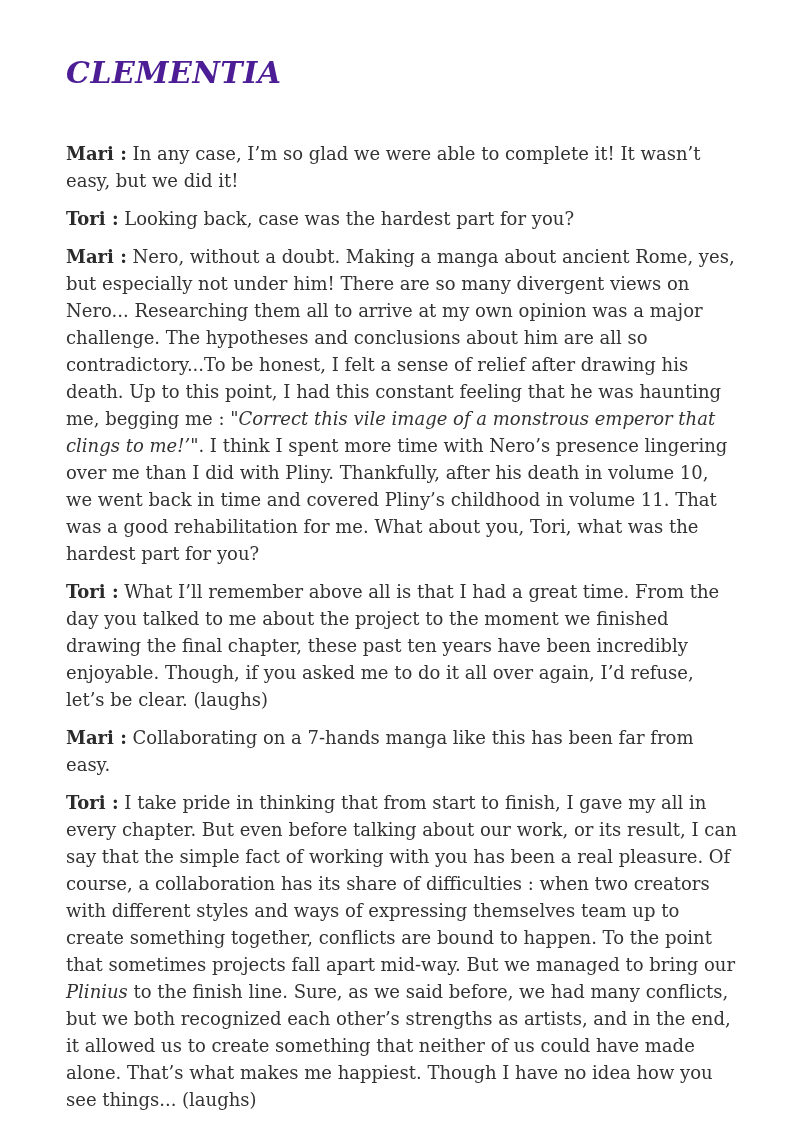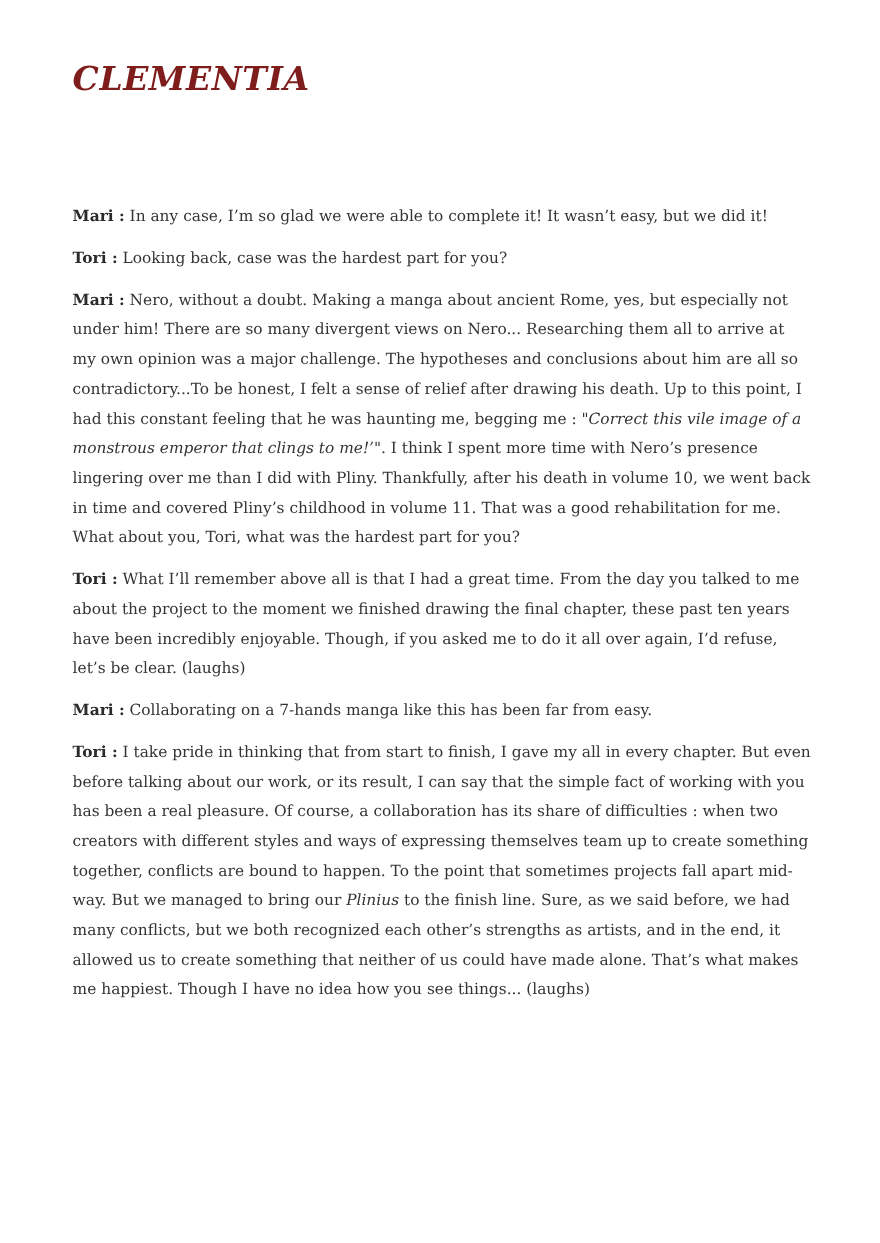--- a/index.html
+++ b/index.html
@@ -14,35 +14,35 @@
     font-family: "DejaVu Serif", serif;
     color: #333333;
   }
   .page {
     box-sizing: border-box;
     width: 800px;
     height: 1130px;
     padding: 58px 64px 0 66px;
   }
   .title {
-    margin: 0 0 96px 0;
+    margin: 0 0 52px 0;
     font-size: 30px;
     line-height: 1;
     font-weight: bold;
     font-style: italic;
     letter-spacing: 0.5px;
-    color: #7f1d1d;
+    color: #4c1d95;
     font-family: "DejaVu Serif", serif;
   }
   .content {
     width: 672px;
   }
   .para {
     margin: 0 0 11px 0;
-    font-size: 14px;
+    font-size: 18px;
     line-height: 27px;
     text-align: left;
     color: #333333;
   }
   .para strong {
     font-weight: bold;
     color: #2b2b2b;
   }
   .para em {
     font-style: italic;

